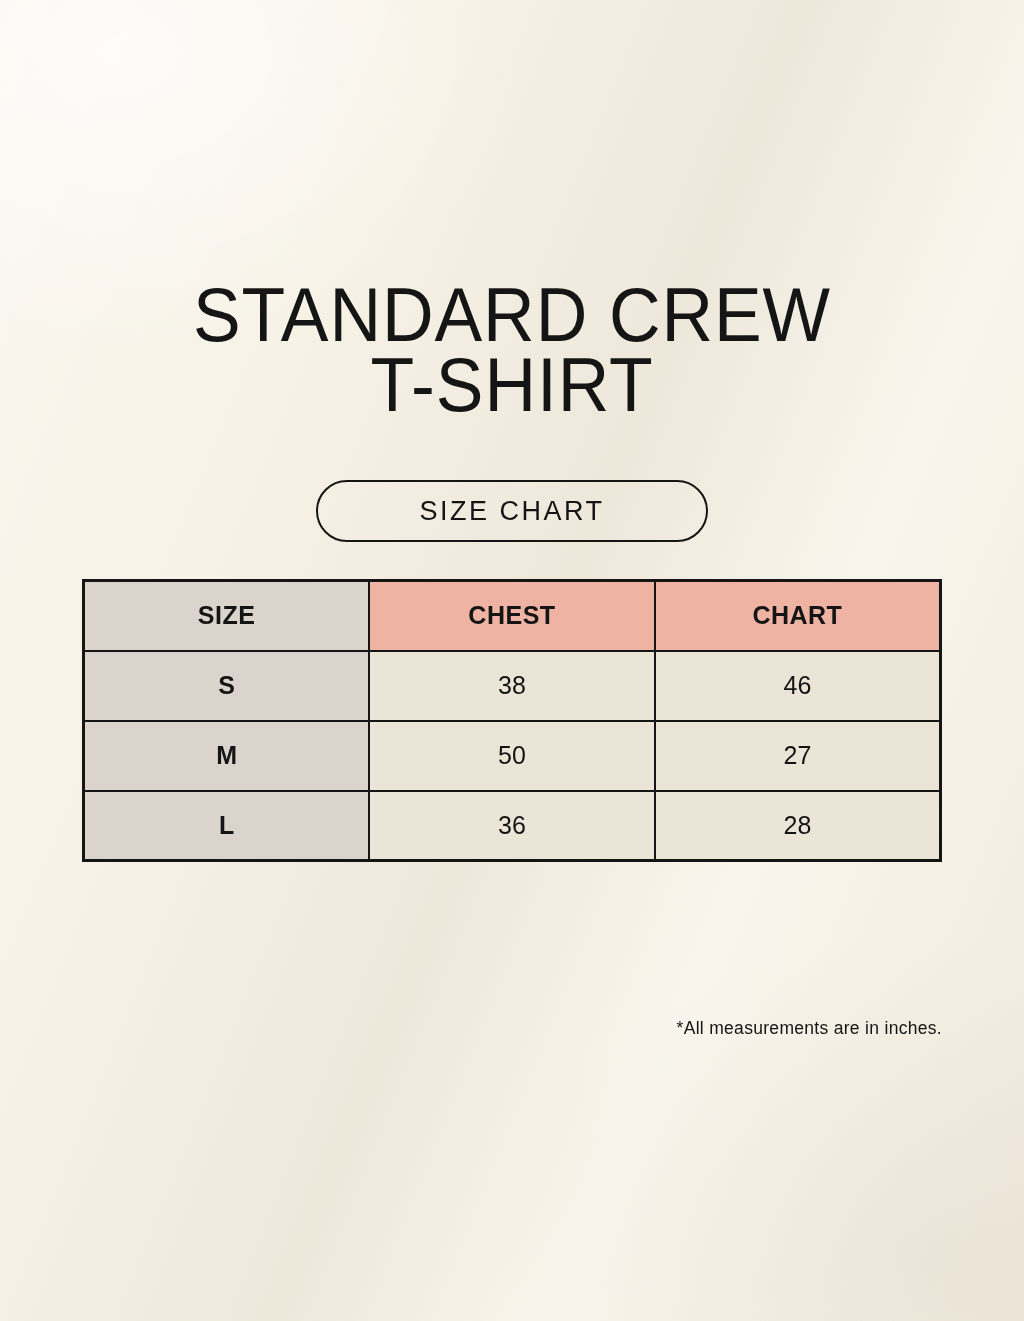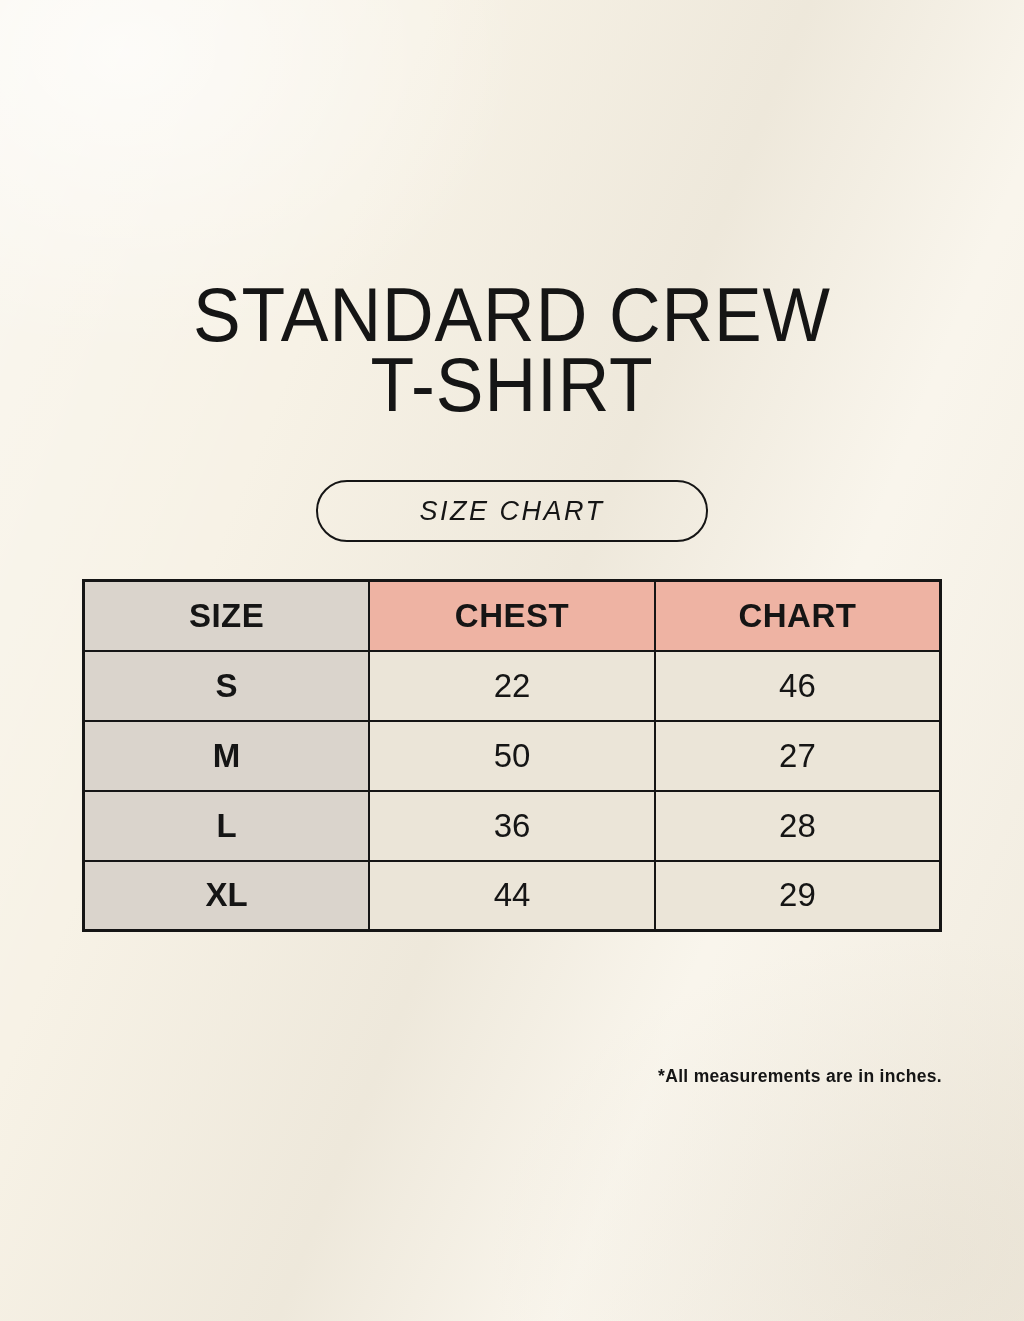--- a/index.html
+++ b/index.html
@@ -54,41 +54,40 @@
     border-radius: 32px;
     background: transparent;
     display: flex;
     align-items: center;
     justify-content: center;
     font-size: 27px;
     font-weight: 500;
     letter-spacing: 2.5px;
     color: var(--color-text);
     cursor: default;
-    font-style: italic;
   }
   .table-wrap {
     position: absolute;
     top: 579px;
     left: 82px;
     width: 860px;
   }
   table.size-chart {
     width: 100%;
     border-collapse: collapse;
     table-layout: fixed;
     border: 3px solid var(--color-border);
   }
   table.size-chart th,
   table.size-chart td {
     border: 2px solid var(--color-border);
     height: 70px;
     text-align: center;
     vertical-align: middle;
-    font-size: 33px;
+    font-size: 25px;
     padding: 0;
   }
   table.size-chart thead th {
     font-weight: 700;
     letter-spacing: 0.5px;
   }
   th.size-col {
     background: var(--color-size-column-bg);
     font-weight: 700;
   }
@@ -97,25 +96,24 @@
   }
   td.data-cell {
     background: var(--color-data-cell-bg);
     font-weight: 400;
   }
   .footnote {
     position: absolute;
     top: 1018px;
     right: 82px;
     font-size: 17.5px;
-    font-weight: 700;
+    font-weight: 400;
     letter-spacing: 0.3px;
     color: var(--color-text);
     text-align: right;
-    margin-top: 48px;
   }
 </style>
 </head>
 <body>
 
 <div class="page">
 
   <h1 class="title">
     <span class="line">STANDARD CREW</span>
     <span class="line">T-SHIRT</span>
@@ -130,37 +128,32 @@
       <thead>
         <tr>
           <th class="size-col">SIZE</th>
           <th class="accent-col">CHEST</th>
           <th class="accent-col">CHART</th>
         </tr>
       </thead>
       <tbody>
         <tr>
           <th class="size-col">S</th>
-          <td class="data-cell">22</td>
+          <td class="data-cell">38</td>
           <td class="data-cell">46</td>
         </tr>
         <tr>
           <th class="size-col">M</th>
           <td class="data-cell">50</td>
           <td class="data-cell">27</td>
         </tr>
         <tr>
           <th class="size-col">L</th>
           <td class="data-cell">36</td>
           <td class="data-cell">28</td>
         </tr>
-        <tr>
-          <th class="size-col">XL</th>
-          <td class="data-cell">44</td>
-          <td class="data-cell">29</td>
-        </tr>
       </tbody>
     </table>
   </div>
 
   <div class="footnote">*All measurements are in inches.</div>
 
 </div>
 
 </body></html>

